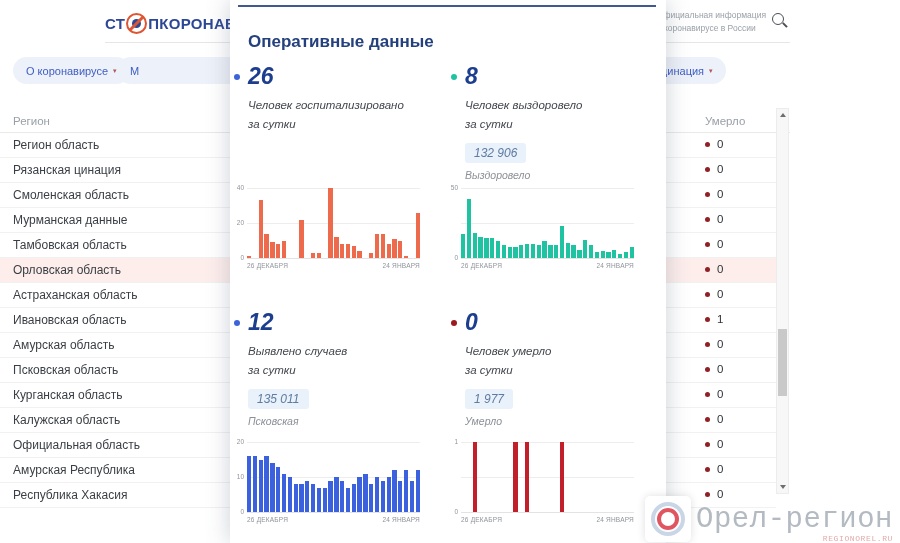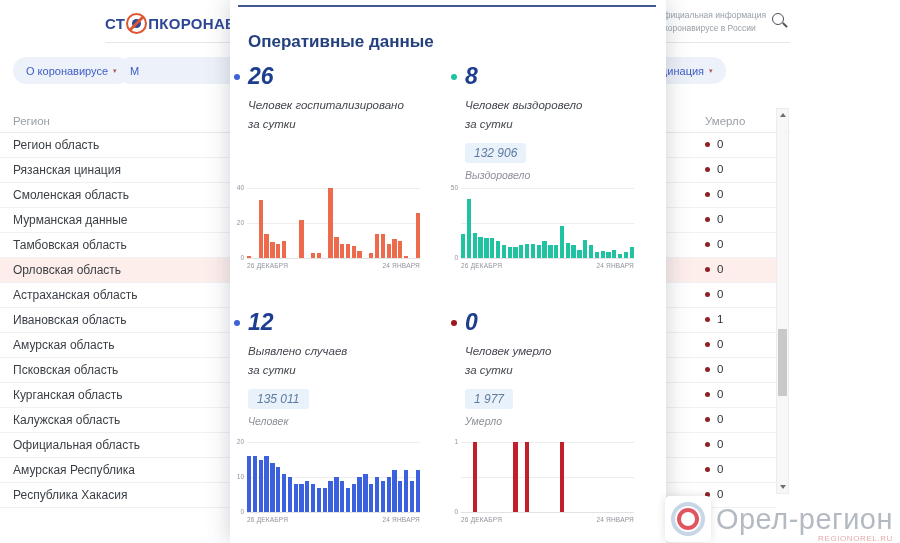--- a/index.html
+++ b/index.html
@@ -57,21 +57,21 @@
   .chart{position:absolute;width:190px;height:84px;}
   .yticks span{position:absolute;left:0;width:11px;text-align:right;font-size:6.5px;color:#8f949b;}
   .plot{position:absolute;left:14px;top:0;width:173px;height:70px;}
   .gline{position:absolute;left:0;width:100%;height:1px;background:#ededed;}
   .bars{position:absolute;left:0;bottom:0;width:100%;height:100%;display:flex;align-items:flex-end;gap:1.5px;}
   .bars i{flex:1;display:block;}
   .xlabels{position:absolute;left:14px;right:3px;top:74px;display:flex;justify-content:space-between;
            font-size:6.5px;color:#8f949b;letter-spacing:.2px;}
 
   
-  .watermark{position:absolute;right:3px;bottom:1px;display:flex;align-items:center;}
+  .watermark{position:absolute;right:3px;bottom:1px;display:flex;align-items:center;font-family:Liberation Mono, monospace;}
   .wm-card{width:46px;height:46px;background:#fff;border-radius:5px;box-shadow:0 0 8px rgba(0,0,0,.13);
            display:flex;align-items:center;justify-content:center;margin-right:5px;}
   .wm-ring{width:34px;height:34px;border-radius:50%;border:4px solid #c9d6e6;box-sizing:border-box;
            display:flex;align-items:center;justify-content:center;}
   .wm-ring-inner{width:22px;height:22px;border-radius:50%;border:4px solid #e05560;box-sizing:border-box;background:#fff;}
   .wm-text{font-size:29px;color:#b3bac2;letter-spacing:.5px;position:relative;padding-right:4px;}
   .wm-sub{position:absolute;right:4px;bottom:-7px;font-size:8px;color:#e3aaa9;letter-spacing:.6px;}
 </style>
 </head>
 <body>
@@ -343,21 +343,21 @@
   </div>
 
   <div class="stat" style="left:4px;top:310px;">
     <span class="bullet" style="background: rgb(60, 100, 216);"></span>
     <div class="stat-value">12</div>
     <div class="stat-label">
       <div>Выявлено случаев</div>
       <div>за сутки</div>
     </div>
     <div><span class="stat-badge">135 011</span></div>
-    <div class="stat-sublabel">Человек</div>
+    <div class="stat-sublabel">Псковская</div>
   </div>
 
   <div class="stat" style="left:221px;top:310px;">
     <span class="bullet" style="background: rgb(155, 27, 31);"></span>
     <div class="stat-value">0</div>
     <div class="stat-label">
       <div>Человек умерло</div>
       <div>за сутки</div>
     </div>
     <div><span class="stat-badge">1 977</span></div>

